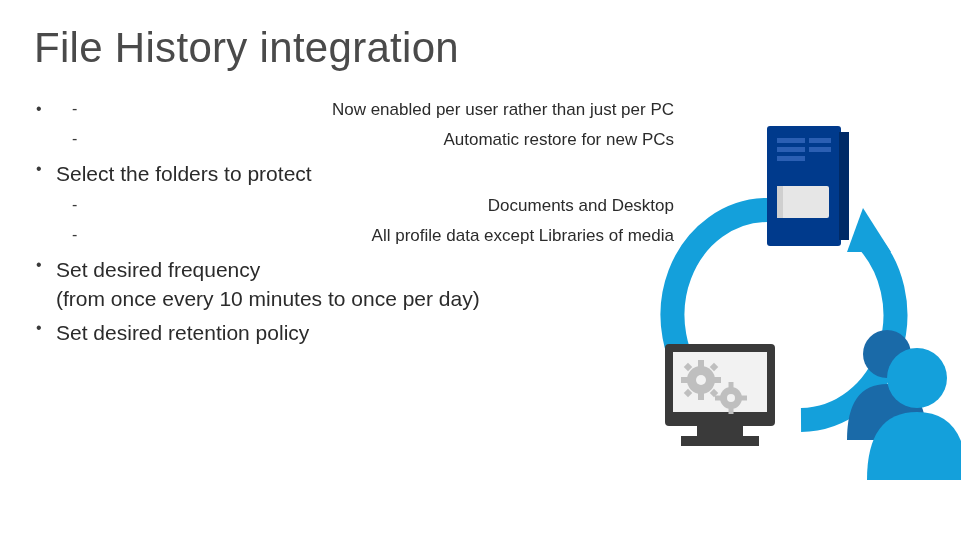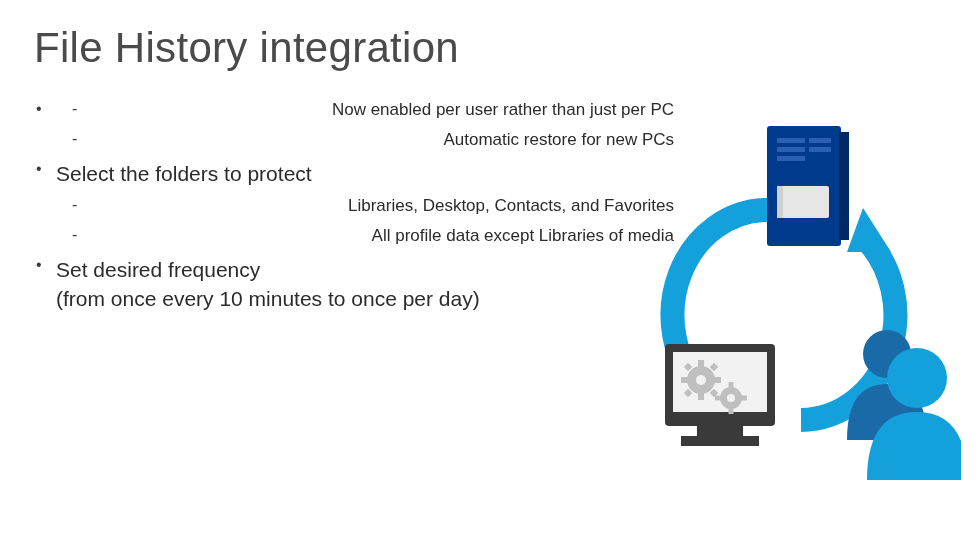--- a/index.html
+++ b/index.html
@@ -35,33 +35,36 @@
           <li>
             <span class="lvl2">Automatic restore for new PCs</span>
           </li>
         </ul>
       </li>
 
       <li>
         <span class="lvl1">Select the folders to protect</span>
         <ul class="sub">
           <li>
-            <span class="lvl2">Libraries, Desktop, Contacts, and Favorites</span>
+            <span class="lvl2">Documents and Desktop</span>
           </li>
           <li>
             <span class="lvl2">All profile data except Libraries of media</span>
           </li>
         </ul>
       </li>
 
       <li>
         <span class="lvl1" style="white-space: pre-line; margin-top: 36px;">Set desired frequency
 (from once every 10 minutes to once per day)</span>
       </li>
 
+      <li>
+        <span class="lvl1">Set desired retention policy</span>
+      </li>
 
     </ul>
   </div>
 
   <div class="illustration">
     <svg viewBox="0 0 310 360" width="310" height="360">
 
       <g>
         <path d="M 118 90 A 95 105 0 0 0 50 270" fill="none" stroke="#14a0db" stroke-width="24" stroke-linecap="butt"></path>
         <polygon points="34,252 80,252 50,298" fill="#14a0db"></polygon>

